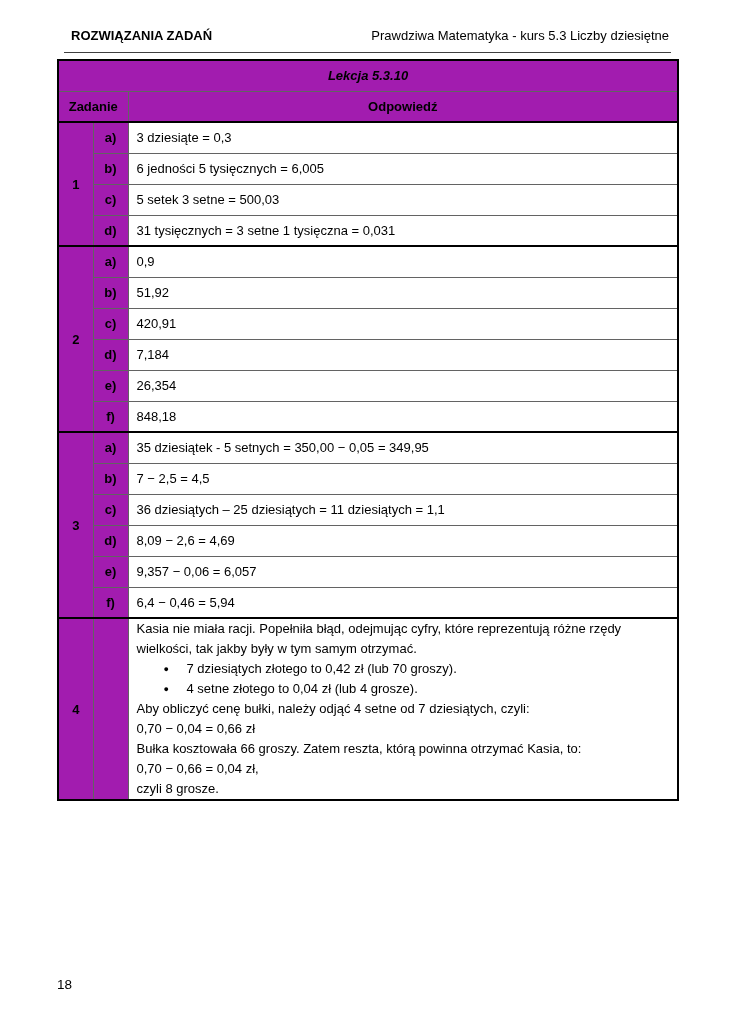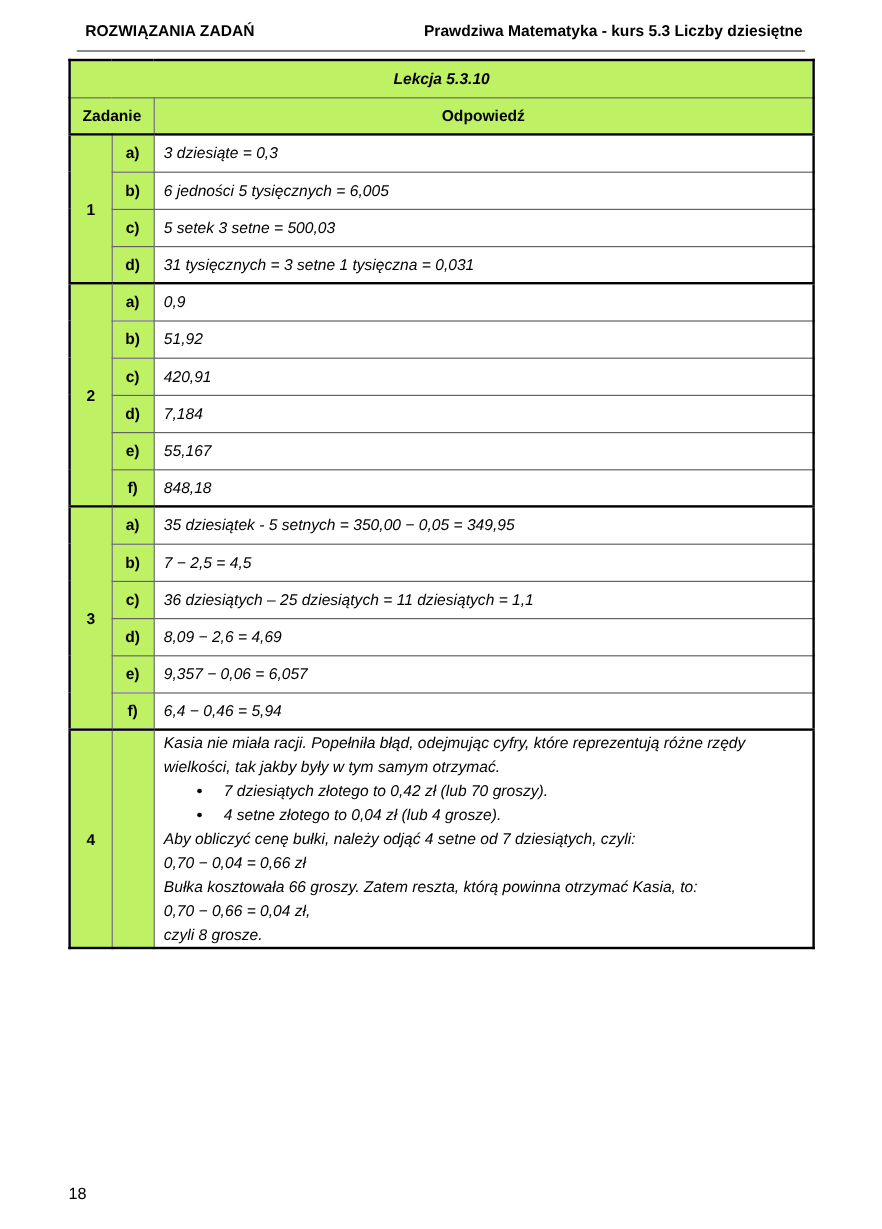--- a/index.html
+++ b/index.html
@@ -9,31 +9,31 @@
     width: 735px;
     height: 1024px;
     margin: 0 auto;
     background: #ffffff;
     font-family: "Liberation Sans", "DejaVu Sans", sans-serif;
     color: #000000;
     overflow: hidden;
   }
 
   
-  .header { margin: 0 57px; padding-top: 18px; }
+  .header { margin: 0 57px; padding-top: 28px; }
   .header-row {
     display: flex;
     justify-content: space-between;
     align-items: baseline;
     padding: 0 9px 0 14px;
     font-size: 13px;
     line-height: 15px;
   }
   .header-title { font-weight: bold; }
-  .header-course { font-weight: bold; }
+  .header-course { font-weight: normal; }
   .header-rule {
     margin: 9px 7px 0 7px;
     border-bottom: 1.5px solid #3f3f3f;
     height: 0;
   }
 
   
   table.tbl {
     margin: 6px 0 0 57px;
     border-collapse: collapse;
@@ -41,21 +41,21 @@
     width: 620px;
     font-size: 13px;
     border: 2px solid #000;
   }
   .tbl td {
     border: 1px solid #636363;
     padding: 0 8px;
     vertical-align: middle;
     overflow: hidden;
   }
-  .green { background: #bef264; }
+  .green { background: #a21caf; }
 
   .title-cell {
     height: 31px;
     text-align: center;
     font-weight: bold;
     font-style: italic;
     border-bottom: 1px solid #636363;
   }
   .colhead {
     height: 31px;
@@ -69,21 +69,21 @@
     vertical-align: top;
     padding-top: 8px;
     border-right: 1.5px solid #000;
   }
   .letter-cell {
     text-align: center;
     font-weight: bold;
     border-right: 2px solid #000;
     height: 31px;
   }
-  .answer-cell { height: 31px; font-style: italic; }
+  .answer-cell { height: 31px; }
   .group-start { border-top: 2px solid #000 !important; }
 
   .t4-answer {
     vertical-align: top;
     padding: 4px 10px 7px 8px;
     line-height: 20px;
   }
   .t4-line { position: relative; }
   .t4-bullet { padding-left: 50px; }
   .t4-bullet .dot {
@@ -92,21 +92,21 @@
     top: 0;
     font-size: 9px;
     line-height: 20px;
   }
 
   
   .footer {
     position: absolute;
     left: 57px;
     right: 57px;
-    bottom: 22px;
+    bottom: 32px;
     display: flex;
     justify-content: space-between;
     align-items: flex-end;
     padding-right: 42px;
   }
   .page-number { font-size: 13.5px; line-height: 15px; }
   .contact-note { font-size: 10.5px; line-height: 13px; }
 </style>
 </head>
 <body>
@@ -165,21 +165,21 @@
         <tr>
           <td class="letter-cell green">c)</td>
           <td class="answer-cell">420,91</td>
         </tr>
         <tr>
           <td class="letter-cell green">d)</td>
           <td class="answer-cell">7,184</td>
         </tr>
         <tr>
           <td class="letter-cell green">e)</td>
-          <td class="answer-cell">55,167</td>
+          <td class="answer-cell">26,354</td>
         </tr>
         <tr>
           <td class="letter-cell green">f)</td>
           <td class="answer-cell">848,18</td>
         </tr>
         <tr>
           <td class="num-cell green group-start" rowspan="6">3</td>
           <td class="letter-cell green group-start">a)</td>
           <td class="answer-cell group-start">35 dziesiątek - 5 setnych = 350,00 − 0,05 = 349,95</td>
         </tr>

